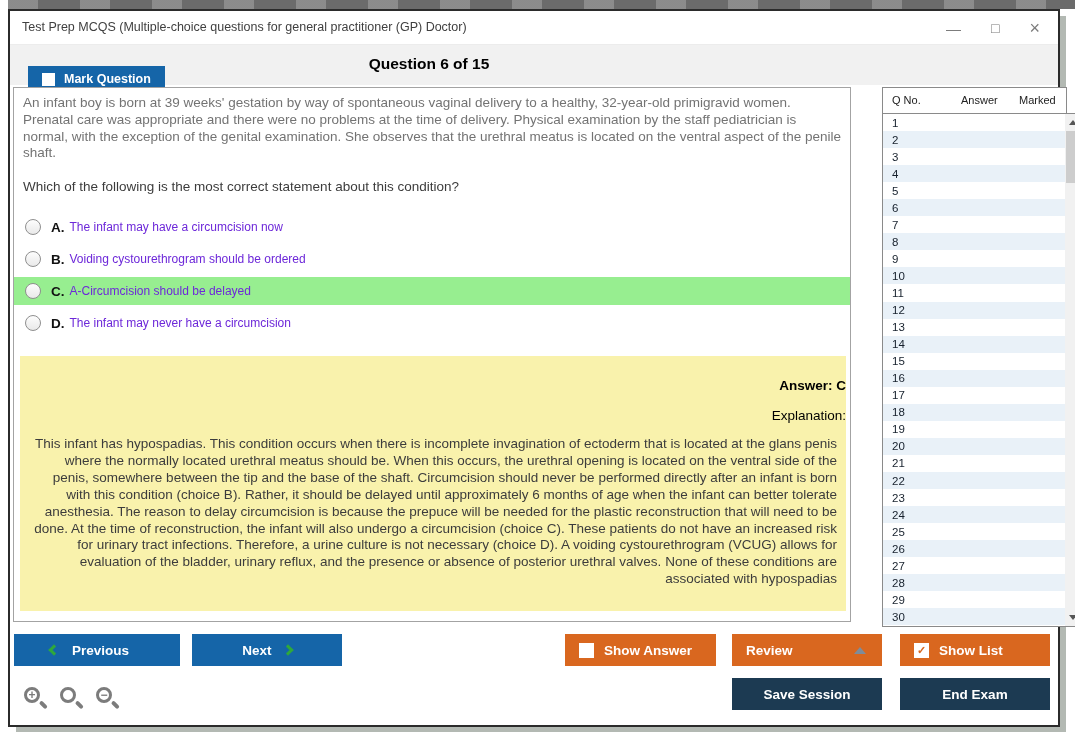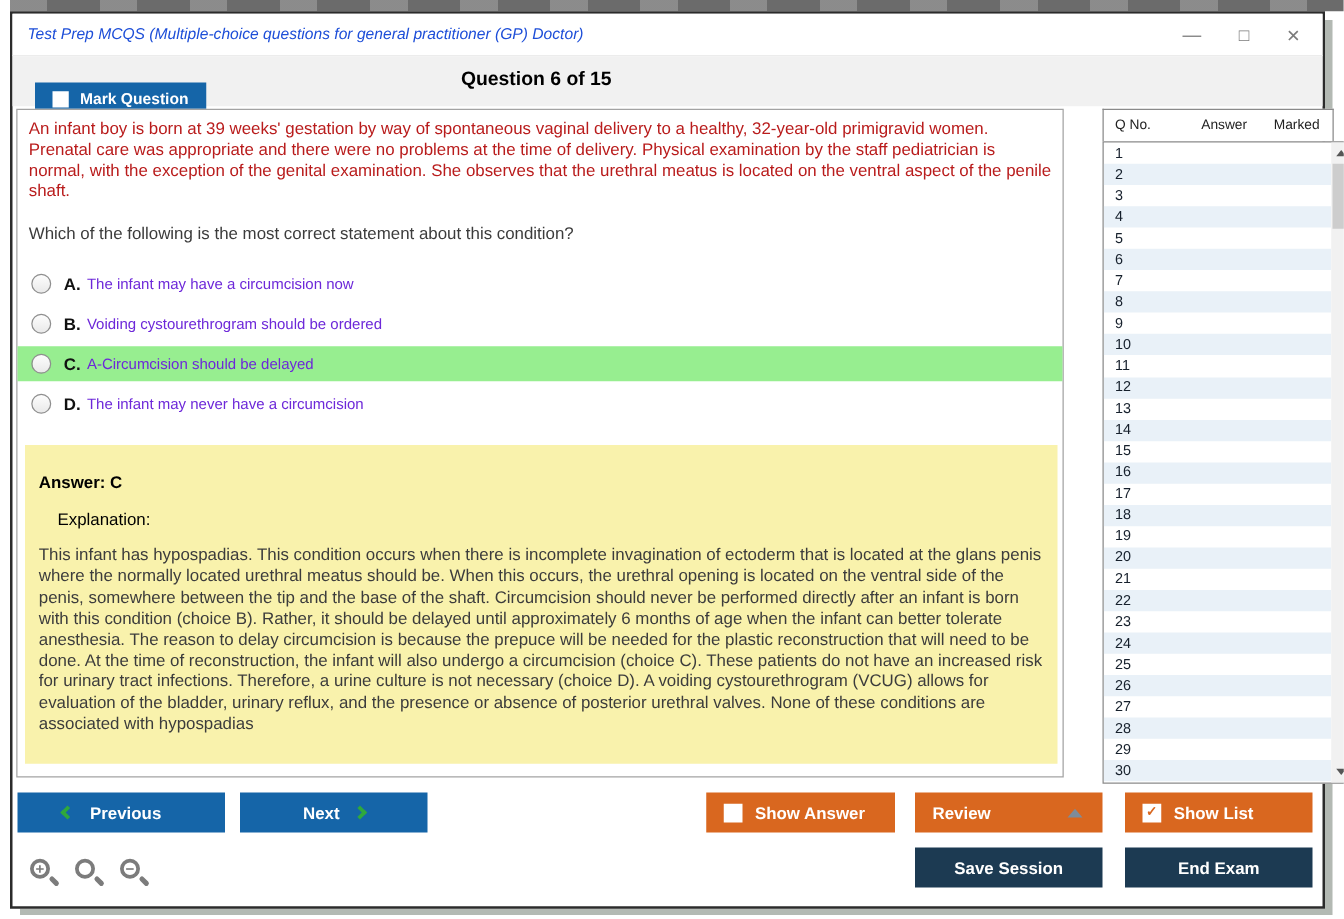--- a/index.html
+++ b/index.html
@@ -14,51 +14,51 @@
     background-image:repeating-linear-gradient(90deg, rgba(255,255,255,0.22) 0 30px, rgba(255,255,255,0) 30px 72px);
   }
   
   .window {
     position:absolute; left:8px; top:9px; width:1052px; height:718px;
     background:#ffffff; border:2px solid #2b2b2b;
     box-shadow:7px 6px 0 -1px rgba(128,138,128,0.6);
   }
   
   .titlebar { position:absolute; left:0; top:0; width:100%; height:34px; background:#fff; border-bottom:1px solid #ececec; }
-  .title { position:absolute; left:12px; top:9px; font-size:12.5px; color:#1d4ed8; white-space:nowrap;font-style:italic; }
+  .title { position:absolute; left:12px; top:9px; font-size:12.5px; color:#404040; white-space:nowrap; }
   .win-controls { position:absolute; right:18px; top:0; height:34px; display:flex; align-items:center; gap:30px; }
   .win-controls span { color:#7c7c7c; cursor:pointer; line-height:1; }
   .wc-min { font-size:15px; }
   .wc-max { font-size:14px; }
   .wc-close { font-size:18px; }
   
   .header { position:absolute; left:0; top:34px; width:100%; height:40px; background:#f1f1f1; }
   .mark-btn {
     position:absolute; left:18px; top:7px; height:26px; padding:0 14px;
     background:#1565a8; color:#fff; font-weight:bold; font-size:12.5px;
     display:flex; align-items:center; gap:9px; cursor:pointer;margin-top:14px;
   }
   .checkbox { width:13px; height:13px; background:#fff; flex:0 0 auto; display:flex; align-items:center; justify-content:center; }
   .checkbox .check-glyph { font-size:11px; font-weight:bold; color:#d9671f; line-height:1; }
   .counter { position:absolute; left:0; right:210px; top:10px; text-align:center; font-size:15.5px; font-weight:bold; color:#000; }
   
   .qpanel { position:absolute; left:3px; top:76px; width:838px; height:535px; background:#fff; border:1px solid #a3a3a3; }
-  .stem { margin:7px 9px 0 9px; font-size:13.5px; color:#b91c1c; line-height:16.8px; }
+  .stem { margin:7px 9px 0 9px; font-size:13.5px; color:#737373; line-height:16.8px; }
   .prompt { margin:17px 9px 0 9px; font-size:13.5px; color:#3c3c3c; }
   .options { margin-top:19px; }
   .option-row { height:28px; margin-top:4px; display:flex; align-items:center; cursor:pointer; }
   .option-row.highlighted { background:#97ee90; }
   .radio {
     width:16px; height:16px; border-radius:50%; border:1px solid #8f8f8f;
     background:linear-gradient(#fdfdfd,#e9e9e9); margin-left:11px; flex:0 0 auto; cursor:pointer;
   }
   .opt-letter { font-weight:bold; margin-left:10px; font-size:13.5px; color:#111; }
   .opt-text { margin-left:5px; font-size:12px; color:#6d28d9; }
   
-  .explain { position:absolute; left:6px; top:268px; width:826px; height:255px; background:#f9f2ac; overflow:hidden; }
+  .explain { position:absolute; left:6px; top:268px; width:826px; height:255px; background:#f9f2ac; overflow:hidden;text-align:right; }
   .ans-label { margin:22px 0 0 11px; font-weight:bold; font-size:13.5px; color:#000; }
   .exp-label { margin:15px 0 0 26px; font-weight:normal; font-size:13.5px; color:#000; }
   .exp-body { margin:13px 9px 0 11px; font-size:13.5px; line-height:16.9px; color:#3c3c3c; }
   
   .sidebar { position:absolute; left:872px; top:76px; width:185px; height:540px; }
   .sb-header { position:relative; height:26px; background:#fff; border:1px solid #8a8a8a; border-bottom:none; }
   .sb-header span { position:absolute; top:6px; font-size:11px; color:#222; }
   .lh-qno { left:9px; }
   .lh-ans { left:78px; }
   .lh-mark { left:136px; }

